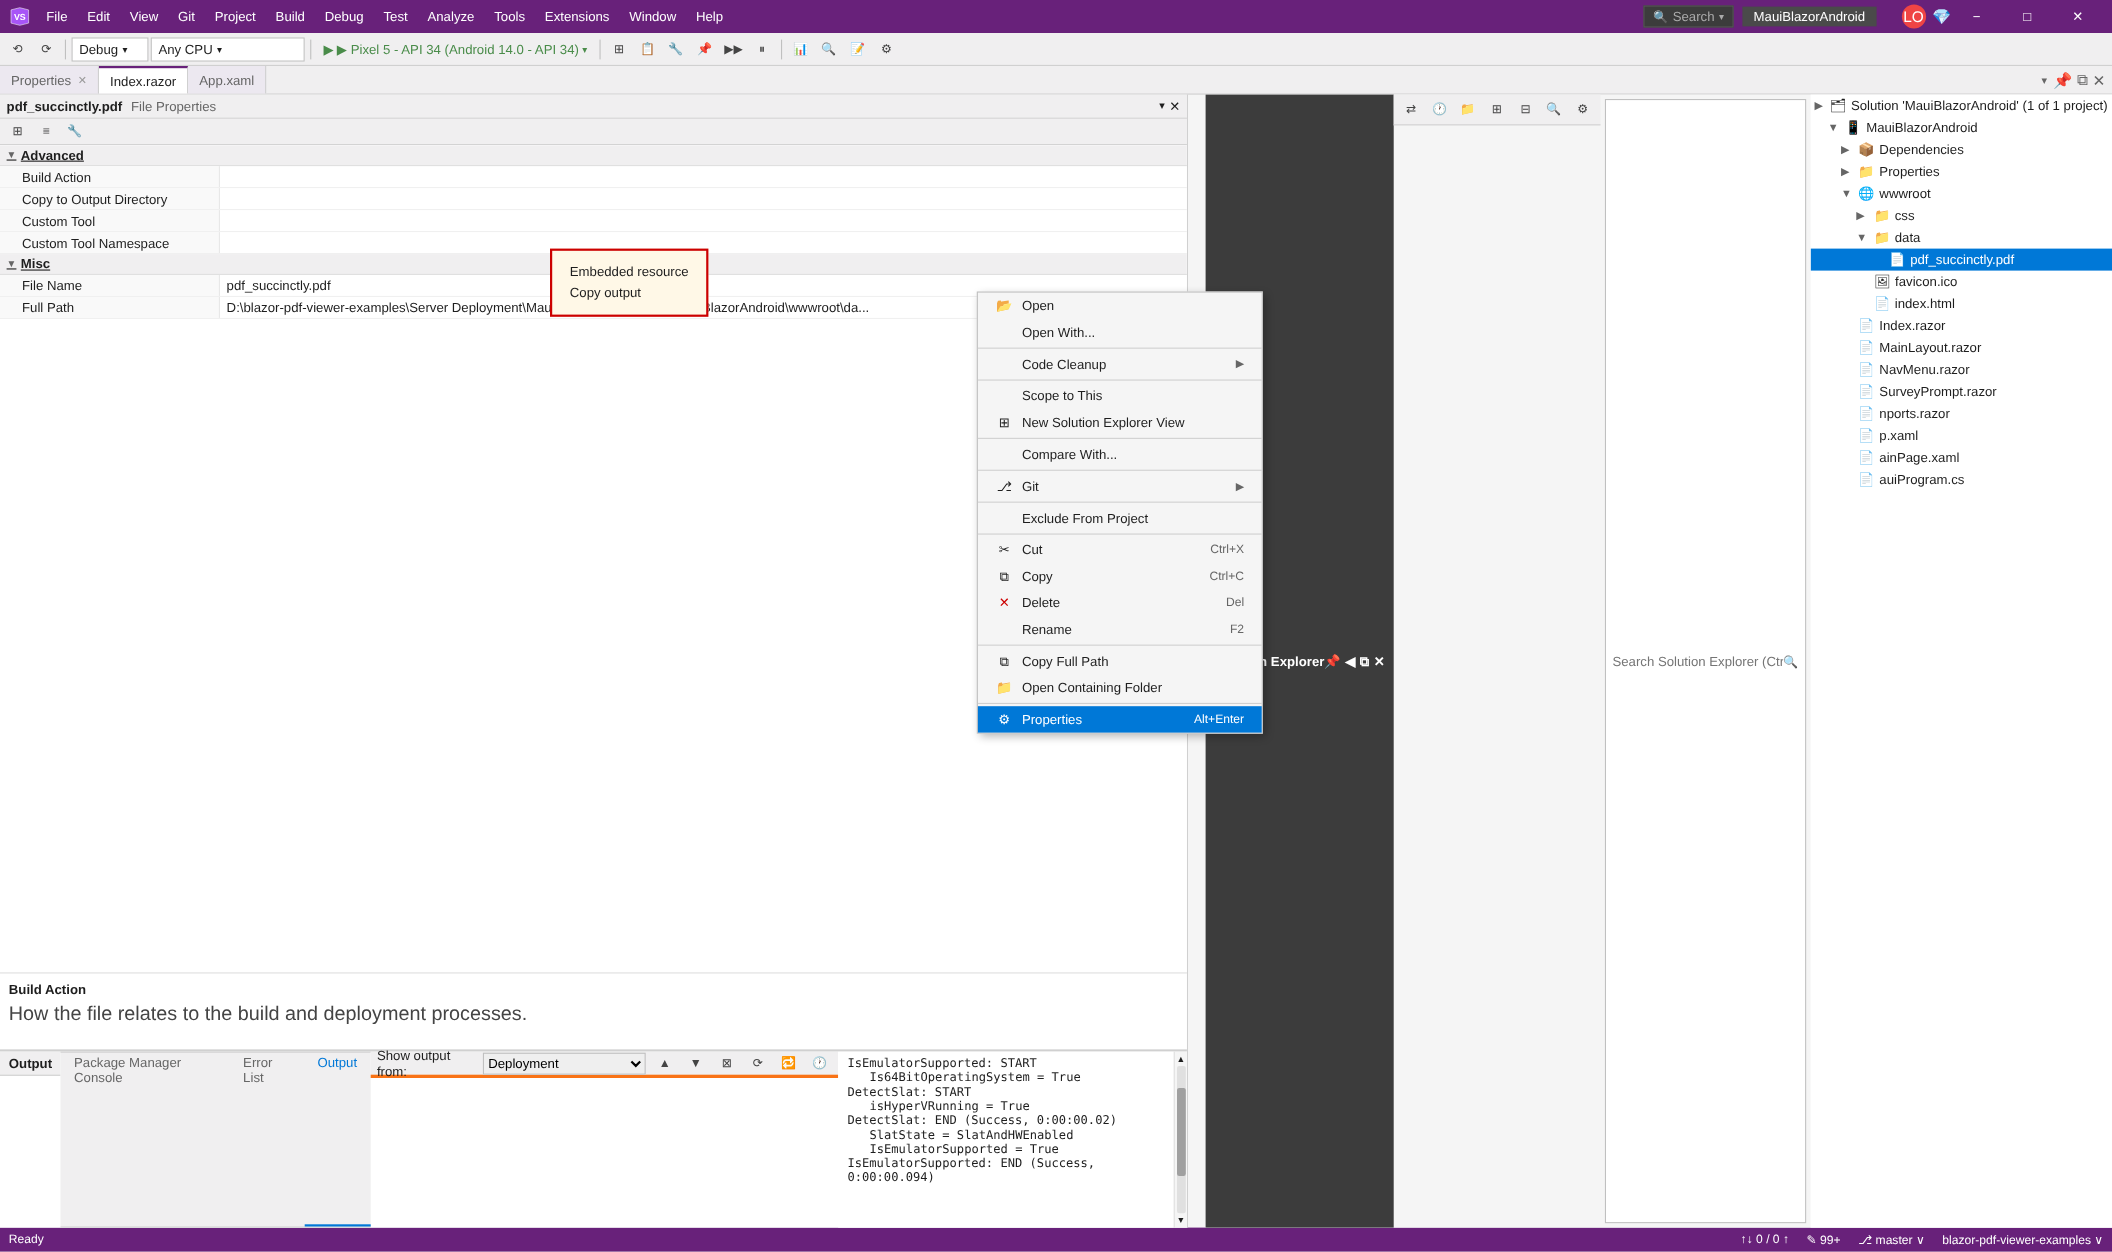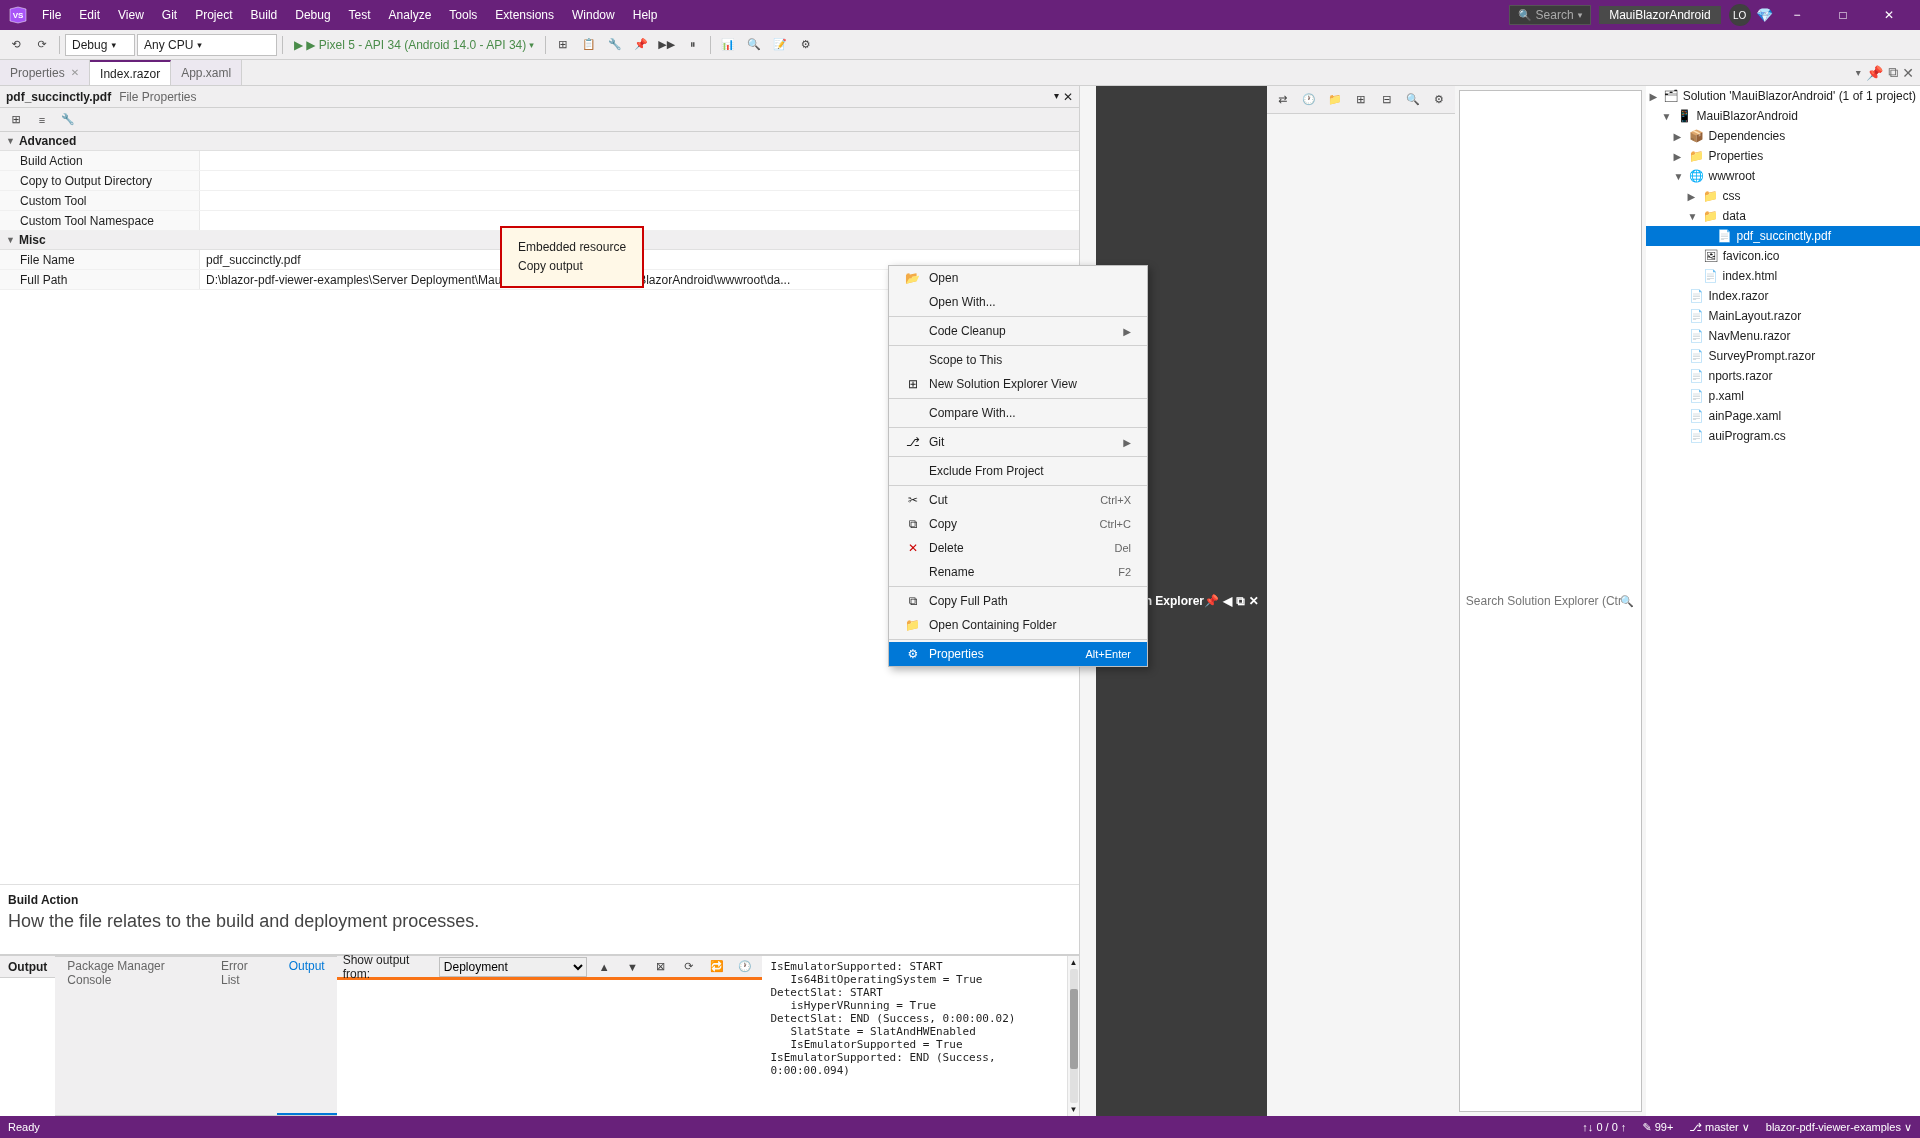--- a/index.html
+++ b/index.html
@@ -20,21 +20,21 @@
     .toolbar-dropdown-wide { min-width: 140px; }
     .run-btn { display: flex; align-items: center; background: none; border: none; color: #4a8c4a; font-size: 12px; cursor: pointer; padding: 2px 6px; gap: 3px; }
     
     
     .tab-bar { display: flex; align-items: stretch; background: #f0eff0; border-bottom: 1px solid #d0d0d0; height: 26px; }
     .tab { display: flex; align-items: center; padding: 0 10px; border-right: 1px solid #d0d0d0; font-size: 12px; cursor: pointer; gap: 6px; background: #ece8f0; color: #666; }
     .tab.active { background: white; color: #1e1e1e; border-top: 2px solid #68217a; }
     .tab .close-x { font-size: 10px; color: #999; cursor: pointer; }
     .tab-overflow { margin-left: auto; display: flex; align-items: center; padding: 0 6px; }
     .panel-toolbar { display: flex; align-items: center; background: #f0eff0; border-bottom: 1px solid #d0d0d0; height: 24px; padding: 0 4px; gap: 2px; }
-    .props-section-header { display: flex; align-items: center; background: #f0eff0; padding: 2px 6px; font-weight: bold; font-size: 12px; border-bottom: 1px solid #e0e0e0; cursor: pointer; }
+    .props-section-header { display: flex; align-items: center; background: #f0eff0; padding: 2px 6px; font-weight: bold; font-size: 12px; border-bottom: 1px solid #e0e0e0; cursor: pointer; text-decoration: underline; }
     .props-section-header::before { content: '▼'; font-size: 9px; margin-right: 4px; color: #666; }
     .prop-row { display: flex; border-bottom: 1px solid #f0f0f0; min-height: 20px; }
     .prop-name { width: 200px; padding: 2px 20px; color: #1e1e1e; background: #f9f9f9; border-right: 1px solid #e8e8e8; font-size: 12px; display: flex; align-items: center; }
     .prop-value { flex: 1; padding: 2px 6px; font-size: 12px; display: flex; align-items: center; color: #1e1e1e; }
     
     
     .tooltip-box { position: absolute; left: 500px; top: 140px; background: #fff8e7; border: 2px solid #cc0000; padding: 10px 16px; font-size: 12px; line-height: 1.6; z-index: 10; }
     
     
     .context-menu { position: absolute; left: 888px; top: 265px; background: #f5f5f5; border: 1px solid #c0c0c0; box-shadow: 3px 3px 8px rgba(0,0,0,0.3); width: 260px; z-index: 100; font-size: 12px; }
@@ -84,21 +84,21 @@
     <span>Help</span>
   </div>
   <div style="display:flex;align-items:center;gap:8px;">
     <div style="display:flex;align-items:center;background:#3c3c3c;border:1px solid #555;padding:2px 8px;gap:4px;">
       <span style="color:#aaa;font-size:11px;">🔍</span>
       <span style="color:#aaa;font-size:12px;">Search</span>
       <span style="color:#aaa;font-size:9px;">▾</span>
     </div>
     <div style="background:#4a4a4a;color:white;padding:2px 10px;font-size:12px;">MauiBlazorAndroid</div>
     <div style="display:flex;align-items:center;gap:6px;">
-      <div style="width:22px;height:22px;border-radius:50%;background:#404040;color:white;display:flex;align-items:center;justify-content:center;font-size:10px;">LO</div>
+      <div style="width:22px;height:22px;border-radius:50%;background:#ef4444;color:white;display:flex;align-items:center;justify-content:center;font-size:14px;margin-left:15px;">LO</div>
       <div style="color:white;font-size:14px;">💎</div>
     </div>
   </div>
   <div class="win-controls">
     <button class="win-btn">−</button>
     <button class="win-btn">□</button>
     <button class="win-btn close">✕</button>
   </div>
 </div>
 

